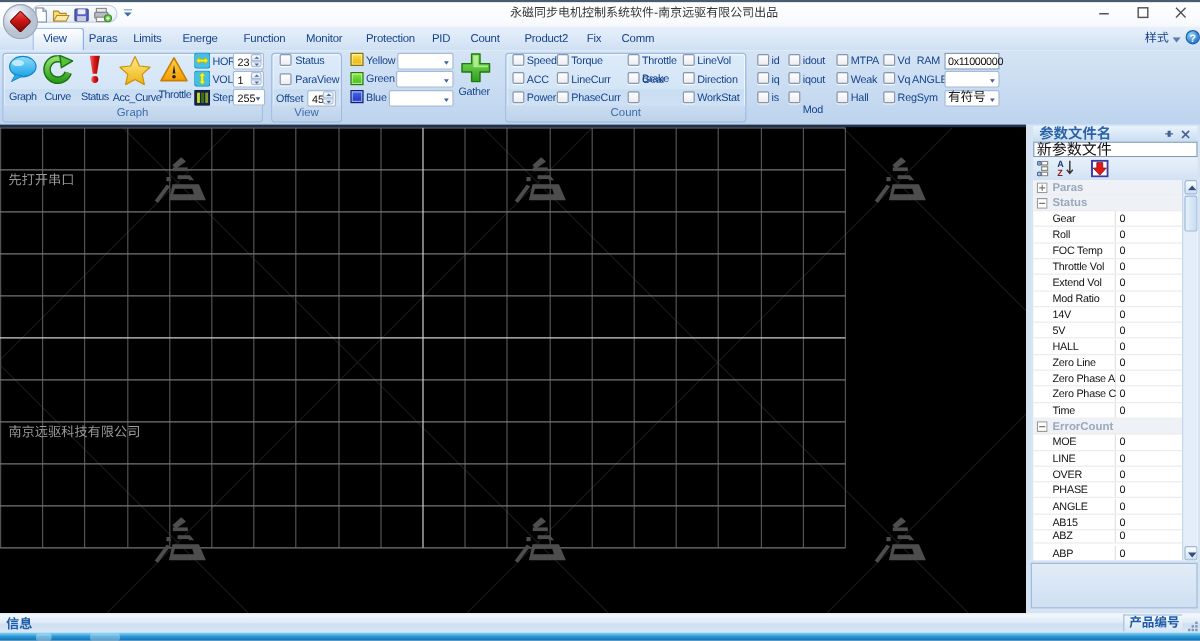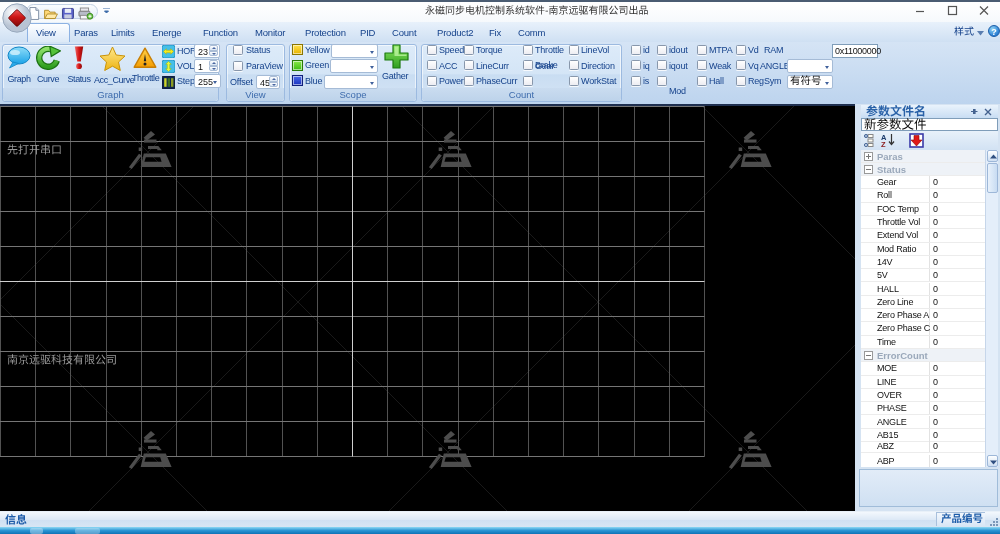--- a/index.html
+++ b/index.html
@@ -106,23 +106,20 @@
     </svg>
     <div style="position:absolute;left:988px;top:3px;width:12px;height:12px;border-radius:50%;background:radial-gradient(circle at 35% 30%,#8fd4f5,#2b7fd4 70%);border:1px solid #1a5da8;color:#fff;font-size:9px;font-weight:bold;text-align:center;line-height:12px">?</div>
   </div>
 <div class="ribbon">
     <div class="grp" style="left:2px;width:217px">
       <div class="gname">Graph</div>
     </div>
     <div class="grp" style="left:226px;width:59px">
       <div class="gname">View</div>
     </div>
-    <div class="grp" style="left:289px;width:128px">
-      <div class="gname">Scope</div>
-    </div>
     <div class="grp" style="left:421px;width:201px">
       <div class="gname">Count</div>
     </div>
     <div style="position:absolute;left:5px;top:4px;width:28px;text-align:center"><svg width="26" height="24" viewBox="0 0 26 24">
         <defs>
           <linearGradient id="gb" x1="0" y1="0" x2="0" y2="1">
             <stop offset="0" stop-color="#8edcf8"></stop>
             <stop offset="1" stop-color="#1ba3e8"></stop>
           </linearGradient>
         </defs>
@@ -292,21 +289,21 @@
     <div class="rlbl" style="left:709px;top:34.0px">Hall</div>
     <div class="cb" style="left:736px;top:2.5px"></div>
     <div class="rlbl" style="left:748px;top:3.0px">Vd</div>
     <div class="cb" style="left:736px;top:18px"></div>
     <div class="rlbl" style="left:748px;top:18.5px">Vq</div>
     <div class="cb" style="left:736px;top:33.5px"></div>
     <div class="rlbl" style="left:748px;top:34.0px">Reg</div>
     <div class="rlbl" style="left:764px;top:3px">RAM</div>
     <div class="rlbl" style="left:760px;top:18.5px">ANGLE</div>
     <div class="rlbl" style="left:764px;top:34px">Sym</div>
-    <div class="tbox" style="left:832px;top:1.5px;width:46px">0x11000000</div>
+    <div class="tbox" style="left:787px;top:1.5px;width:46px">0x11000000</div>
     <div class="inbox" style="left:787px;top:17px;width:46px">
       <span></span>
       <i class="da"></i>
     </div>
     <div class="inbox" style="left:787px;top:32.5px;width:46px">
       <span></span>
       <i class="da"></i>
     </div>
     <svg style="position:absolute;left:790px;top:34px;overflow:visible" width="32" height="11">
       <path d="M4.1 -0.6C4 -0.2 3.8 0.3 3.6 0.7H0.7V1.5H3.3C2.6 2.9 1.7 4.1 0.4 5C0.6 5.1 0.8 5.4 0.9 5.6C1.6 5.1 2.2 4.6 2.7 3.9V9H3.5V6.9H7.9V8C7.9 8.2 7.8 8.3 7.6 8.3C7.4 8.3 6.8 8.3 6.1 8.2C6.2 8.5 6.3 8.8 6.4 9C7.3 9 7.8 9 8.2 8.9C8.5 8.7 8.6 8.5 8.6 8V2.7H3.5C3.8 2.3 4 1.9 4.2 1.5H9.9V0.7H4.5C4.6 0.3 4.8 -0.1 4.9 -0.4ZM3.5 5.2H7.9V6.3H3.5ZM3.5 4.5V3.4H7.9V4.5Z M14.6 5.3C15.1 6 15.7 6.9 16 7.4L16.6 7C16.3 6.5 15.8 5.6 15.3 4.9ZM18.2 2.5V3.7H14V4.4H18.2V8C18.2 8.2 18.1 8.2 17.9 8.3C17.7 8.3 17 8.3 16.3 8.2C16.4 8.5 16.5 8.8 16.6 9C17.5 9 18.1 9 18.5 8.9C18.8 8.8 19 8.5 19 8V4.4H20.4V3.7H19V2.5ZM13.2 2.4C12.7 3.6 11.8 4.7 10.9 5.4C11.1 5.6 11.4 5.9 11.5 6.1C11.8 5.8 12.2 5.4 12.5 5V9H13.3V3.9C13.5 3.5 13.8 3.1 14 2.7ZM12.4 -0.7C12.1 0.4 11.5 1.4 10.9 2.1C11.1 2.2 11.4 2.4 11.5 2.6C11.9 2.2 12.2 1.6 12.5 1H13.1C13.3 1.5 13.6 2.1 13.7 2.5L14.4 2.2C14.3 1.9 14.1 1.5 13.8 1H15.5V0.4H12.8C13 0.1 13.1 -0.2 13.2 -0.5ZM16.5 -0.7C16.2 0.4 15.7 1.4 15 2C15.2 2.1 15.5 2.4 15.6 2.5C16 2.1 16.3 1.6 16.7 1H17.4C17.7 1.5 18 2 18.1 2.3L18.8 2C18.7 1.8 18.5 1.4 18.2 1H20.3V0.4H17C17.1 0.1 17.2 -0.2 17.3 -0.5Z M23.7 0.5H28.7V1.9H23.7ZM22.9 -0.2V2.6H29.6V-0.2ZM21.7 3.6V4.3H23.8C23.6 4.9 23.4 5.7 23.1 6.2H28.6C28.4 7.4 28.2 8 28 8.2C27.8 8.3 27.7 8.3 27.5 8.3C27.2 8.3 26.4 8.3 25.7 8.2C25.8 8.4 25.9 8.7 25.9 9C26.7 9 27.4 9 27.7 9C28.1 9 28.4 8.9 28.6 8.7C29 8.4 29.3 7.6 29.5 5.8C29.5 5.7 29.6 5.5 29.6 5.5H24.3L24.7 4.3H30.8V3.6Z" fill="#1a1a1a"></path>

